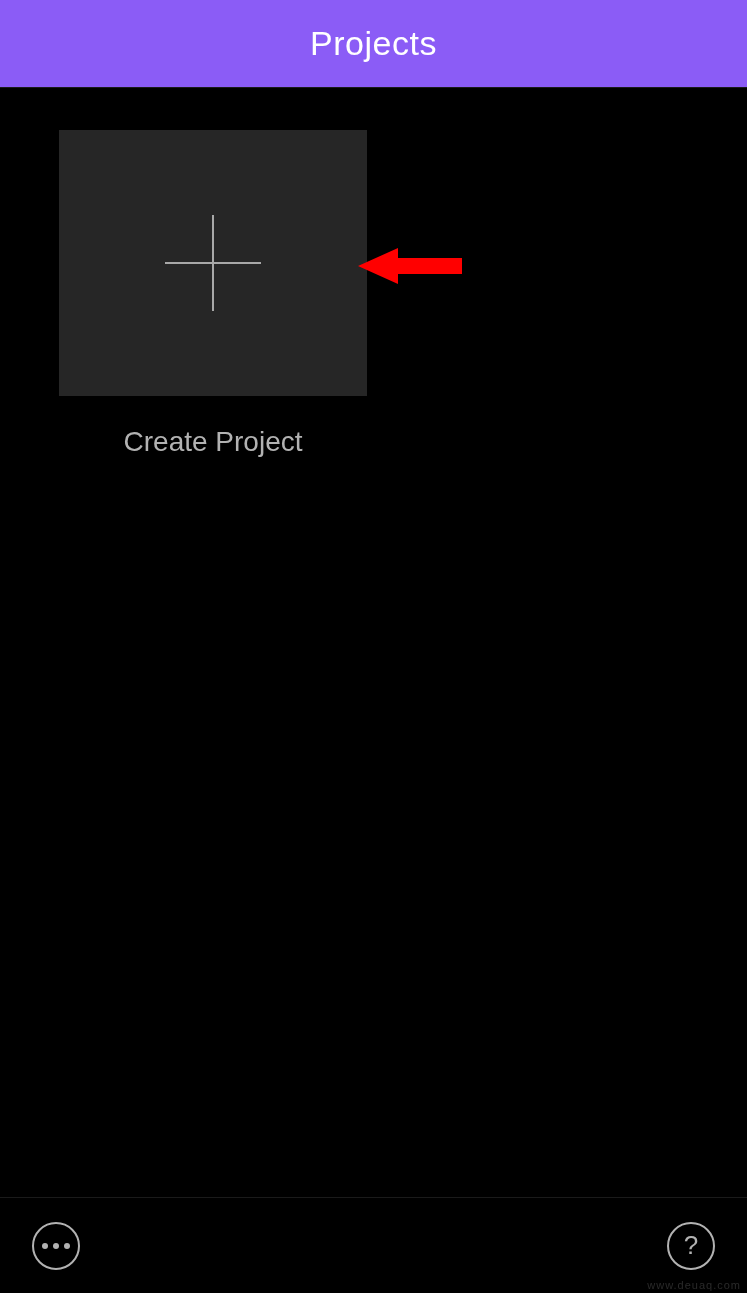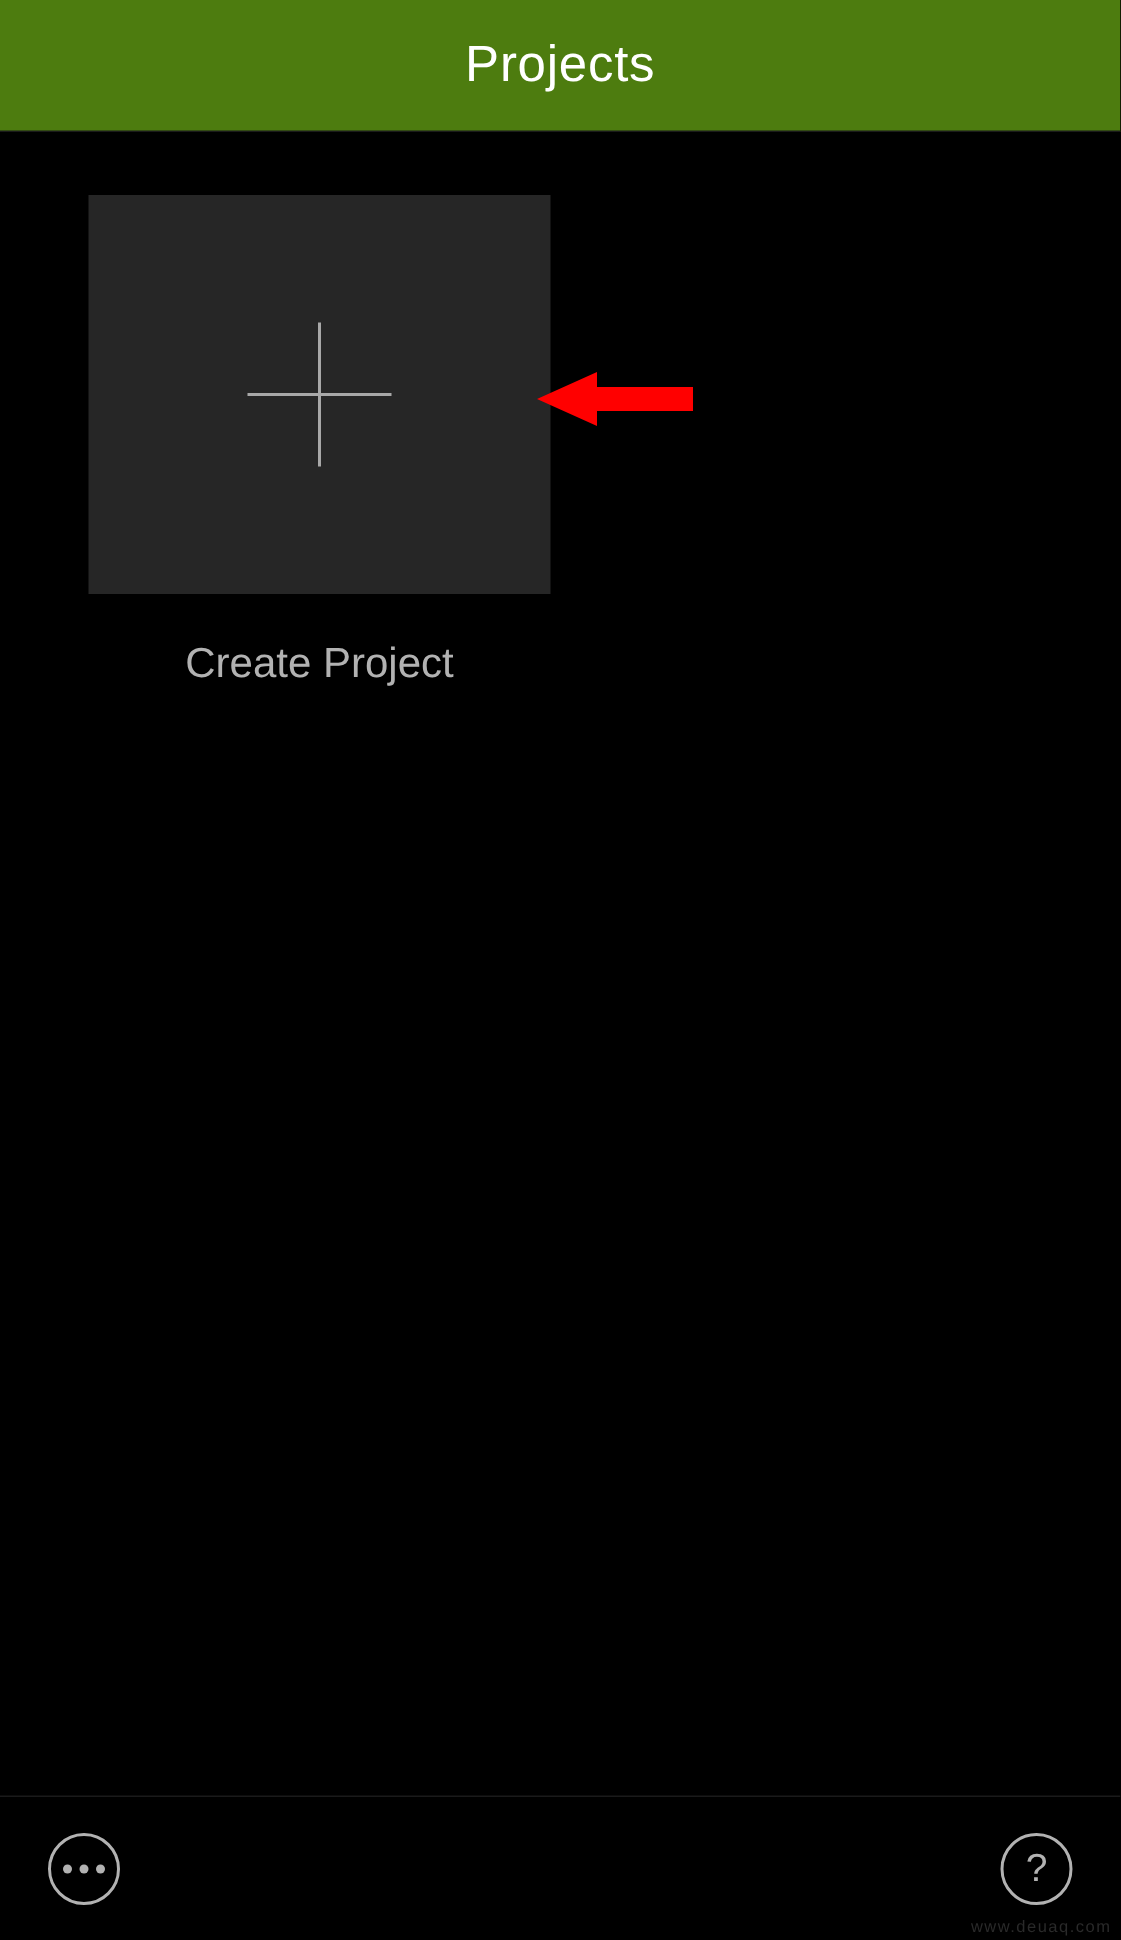--- a/index.html
+++ b/index.html
@@ -14,21 +14,21 @@
       font-family: -apple-system, BlinkMacSystemFont, "Helvetica Neue", sans-serif;
       position: relative;
       overflow: hidden;
     }
     .header {
       width: 100%;
       height: 88px;
       display: flex;
       align-items: center;
       justify-content: center;
-      background: #4d7c0f;
+      background: #8b5cf6;
       border-bottom: 1px solid #1a1a1a;
     }
     .header-title {
       color: #fff;
       font-size: 34px;
       font-weight: 500;
       letter-spacing: 0.5px;
     }
     .content {
       padding: 42px;

